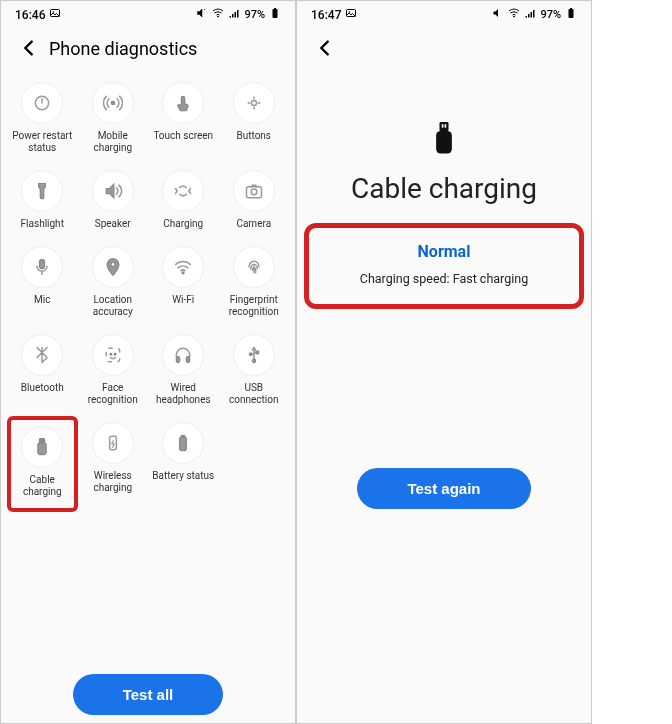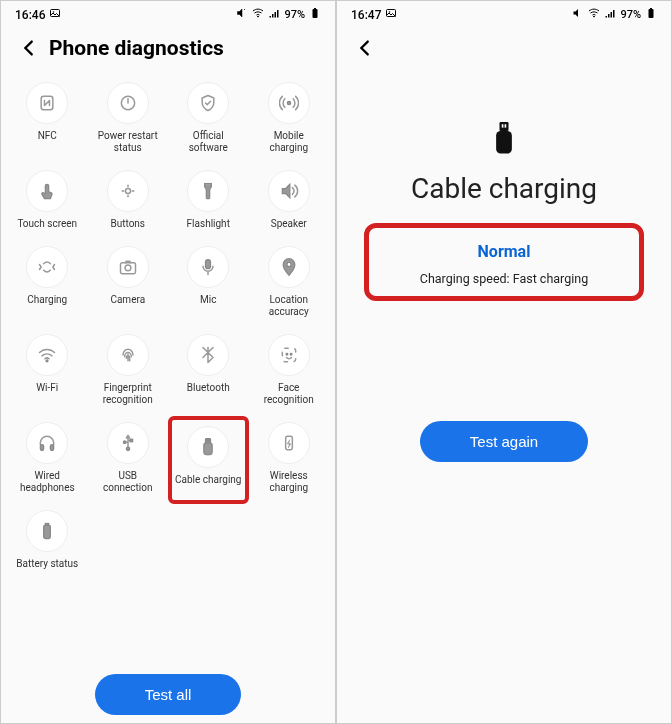--- a/index.html
+++ b/index.html
@@ -1,38 +1,38 @@
 <!DOCTYPE html>
 <html><head>
 <meta charset="utf-8">
 <style>
   * { box-sizing: border-box; margin: 0; padding: 0; }
   body { font-family: -apple-system, Roboto, Arial, sans-serif; background: #fff; }
   .container { display: flex; width: 672px; height: 724px; }
-  .phone { width: 336px; height: 724px; border: 1px solid #ccc; background: #fafafa; position: relative; overflow: hidden; }
+  .phone { width: 296px; height: 724px; border: 1px solid #ccc; background: #fafafa; position: relative; overflow: hidden; }
   .status-bar { display: flex; justify-content: space-between; align-items: center; padding: 6px 14px 2px; font-size: 12px; font-weight: 500; color: #000; }
   .status-left { display: flex; align-items: center; gap: 4px; }
   .status-right { display: flex; align-items: center; gap: 4px; font-size: 11px; }
   .status-right svg { width: 12px; height: 12px; }
   .header { display: flex; align-items: center; padding: 10px 14px 14px; }
   .back-btn { width: 28px; height: 28px; display: flex; align-items: center; justify-content: center; margin-right: 6px; }
-  .title { font-size: 21px; font-weight: 700; color: #000; }
+  .title { font-size: 18px; font-weight: 400; color: #000; }
   .grid { display: grid; grid-template-columns: repeat(4, 1fr); gap: 0; padding: 0 6px; }
   .item { display: flex; flex-direction: column; align-items: center; justify-content: flex-start; padding: 6px 2px 10px; text-align: center; }
   .item-icon { width: 42px; height: 42px; border-radius: 50%; background: #fff; border: 1px solid #eee; display: flex; align-items: center; justify-content: center; margin-bottom: 6px; color: #888; }
   .item-icon svg { width: 20px; height: 20px; stroke: #888; fill: none; stroke-width: 1.5; }
   .item-label { font-size: 10px; color: #333; line-height: 1.2; max-width: 70px; }
   .highlight-red { border: 4px solid #d32020; border-radius: 6px; }
   .test-all-wrap { position: absolute; bottom: 8px; left: 0; right: 0; display: flex; justify-content: center; padding-top: 10px; background: linear-gradient(to bottom, rgba(250,250,250,0) 0%, #fafafa 30%); }
-  .pill-btn { background: #1a73e8; color: #fff; font-size: 15px; font-weight: 400; border: none; border-radius: 30px; padding: 12px 50px; }
+  .pill-btn { background: #1a73e8; color: #fff; font-size: 15px; font-weight: 700; border: none; border-radius: 30px; padding: 12px 50px; margin-top: 39px; }
   
   .center-col { display: flex; flex-direction: column; align-items: center; padding-top: 60px; }
   .usb-icon { width: 28px; height: 36px; margin-bottom: 14px; }
   .big-title { font-size: 28px; font-weight: 400; color: #222; margin-bottom: 18px; }
-  .result-box { border: 5px solid #d32020; border-radius: 12px; padding: 14px 30px 10px; text-align: center; width: 280px; }
+  .result-box { border: 5px solid #d32020; border-radius: 12px; padding: 14px 30px 18px; text-align: center; width: 280px; }
   .status-normal { color: #0b64d4; font-weight: 700; font-size: 16px; margin-bottom: 10px; }
   .speed-text { font-size: 12.5px; color: #222; }
   .test-again-wrap { margin-top: 120px; }
   .phone-right .header { padding: 10px 14px 0; }
   .picture-icon { font-size: 11px; }
 </style>
 </head>
 <body>
 
 <div class="container">
@@ -74,43 +74,25 @@
             <path d="M15 5l-7 7 7 7"></path>
           </svg>
       </div>
       <div class="title">Phone diagnostics</div>
     </div>
 
     <div class="grid" id="diag-grid">
         <div class="item">
           <div class="item-icon">
             <svg viewBox="0 0 24 24">
-              <rect x="5" y="4" width="14" height="16" rx="3" stroke="#999" fill="none" stroke-width="1.8" stroke-linecap="round" stroke-linejoin="round"></rect>
-              <path d="M9 9v6l6-6v6" stroke="#999" fill="none" stroke-width="1.8" stroke-linecap="round" stroke-linejoin="round"></path>
-            </svg>
-          </div>
-          <div class="item-label">NFC</div>
-        </div>
-        <div class="item">
-          <div class="item-icon">
-            <svg viewBox="0 0 24 24">
               <circle cx="12" cy="12" r="8" stroke="#999" fill="none" stroke-width="1.8" stroke-linecap="round" stroke-linejoin="round"></circle>
               <path d="M12 7v5" stroke="#999" fill="none" stroke-width="1.8" stroke-linecap="round" stroke-linejoin="round"></path>
             </svg>
           </div>
           <div class="item-label">Power restart status</div>
-        </div>
-        <div class="item">
-          <div class="item-icon">
-            <svg viewBox="0 0 24 24">
-              <path d="M12 3l7 3v5c0 5-3 8-7 10-4-2-7-5-7-10V6l7-3z" stroke="#999" fill="none" stroke-width="1.8" stroke-linecap="round" stroke-linejoin="round"></path>
-              <path d="M9 12l2 2 4-4" stroke="#999" fill="none" stroke-width="1.8" stroke-linecap="round" stroke-linejoin="round"></path>
-            </svg>
-          </div>
-          <div class="item-label">Official software</div>
         </div>
         <div class="item">
           <div class="item-icon">
             <svg viewBox="0 0 24 24">
               <circle cx="12" cy="12" r="2" fill="#999"></circle>
               <path d="M7 7a7 7 0 0 0 0 10M17 7a7 7 0 0 1 0 10M4 4a11 11 0 0 0 0 16M20 4a11 11 0 0 1 0 16" stroke="#999" fill="none" stroke-width="1.8" stroke-linecap="round" stroke-linejoin="round"></path>
             </svg>
           </div>
           <div class="item-label">Mobile charging</div>
         </div>

